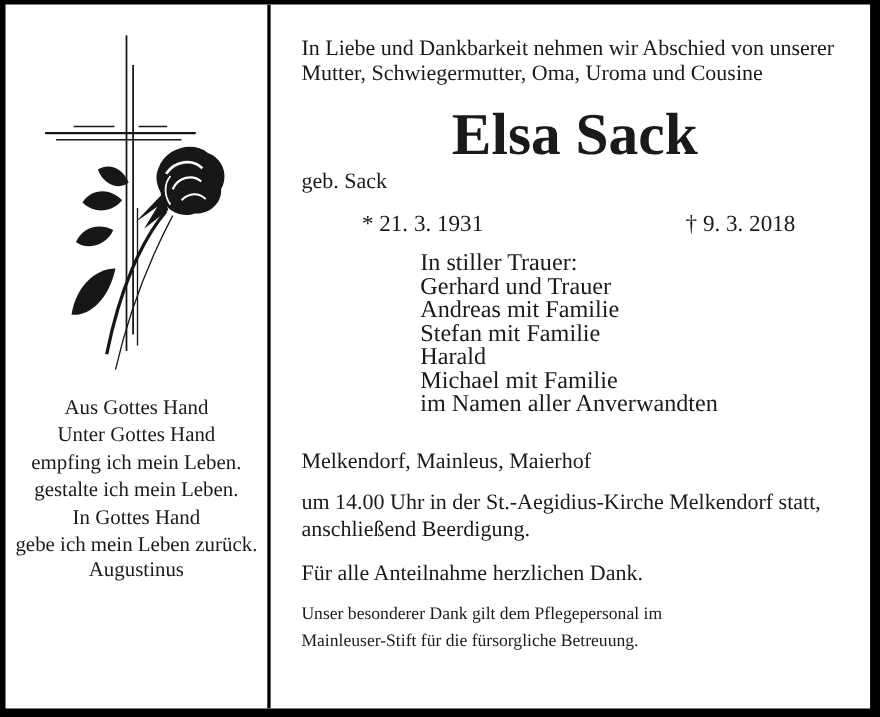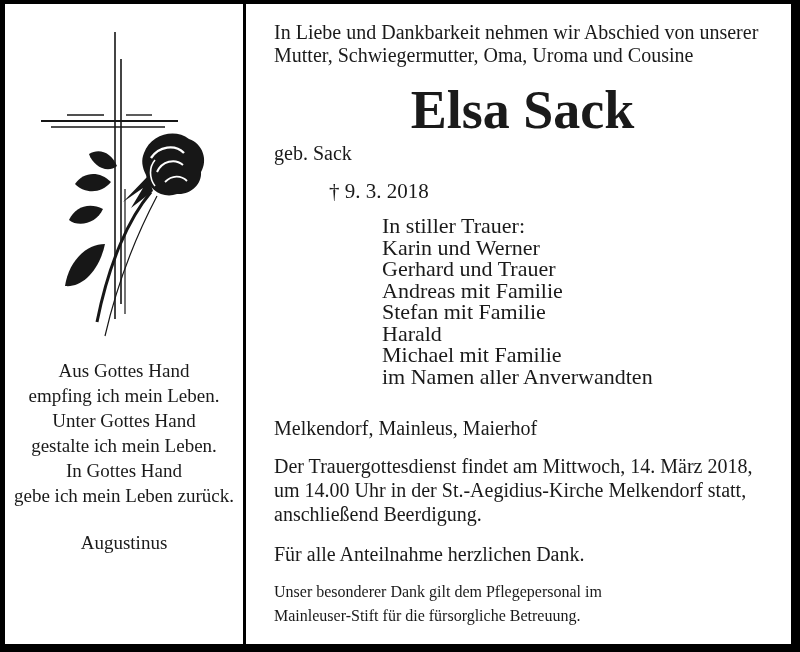--- a/index.html
+++ b/index.html
@@ -22,36 +22,35 @@
     display: flex;
     flex-direction: column;
     align-items: center;
   }
   .divider {
     flex: 0 0 3px;
     background: #000;
   }
   .right-col {
     flex: 1 1 auto;
-    padding: 17px 20px 0 28px;
+    padding: 29px 20px 0 28px;
     box-sizing: border-box;
   }
   .illustration {
     width: 238px;
     height: 340px;
     flex: 0 0 340px;
   }
   .poem {
     margin-top: 14px;
     text-align: center;
     font-size: 19px;
     line-height: 25px;
   }
   .poem-author {
-    margin-top: 24px;
     text-align: right;
     font-size: 19px;
   }
   .intro {
     font-size: 20px;
     line-height: 23px;
     white-space: nowrap;
   }
   .name {
     margin: 14px 0 0 0;
@@ -125,59 +124,58 @@
         <path d="M152,192 C132,230 112,280 100,332" fill="none" stroke="#171717" stroke-width="1.2"></path>
 
         <path d="M112,162 C106,148 94,144 84,150 C88,162 102,170 112,162 Z" fill="#171717"></path>
         <path d="M106,178 C94,166 78,168 70,180 C80,190 96,190 106,178 Z" fill="#171717"></path>
         <path d="M98,205 C84,198 70,203 64,216 C74,224 92,219 98,205 Z" fill="#171717"></path>
         <path d="M100,240 C82,240 64,256 60,282 C76,284 94,268 100,240 Z" fill="#171717"></path>
       </svg>
     </div>
     <div class="poem">
       <div>Aus Gottes Hand</div>
+      <div>Unter Gottes Hand</div>
       <div>empfing ich mein Leben.</div>
-      <div>Unter Gottes Hand</div>
       <div>gestalte ich mein Leben.</div>
       <div>In Gottes Hand</div>
       <div>gebe ich mein Leben zurück.</div>
     </div>
     <div class="poem-author">Augustinus</div>
   </aside>
 
   <div class="divider"></div>
 
   <main class="right-col">
     <div class="intro">
       <div>In Liebe und Dankbarkeit nehmen wir Abschied von unserer</div>
       <div>Mutter, Schwiegermutter, Oma, Uroma und Cousine</div>
     </div>
 
     <h1 class="name">Elsa Sack</h1>
     <div class="maiden">geb. Sack</div>
 
     <div class="dates">
+      <span>* 21. 3. 1931</span>
       <span>† 9. 3. 2018</span>
     </div>
 
     <div class="mourners">
       <div>In stiller Trauer:</div>
-      <div>Karin und Werner</div>
       <div>Gerhard und Trauer</div>
       <div>Andreas mit Familie</div>
       <div>Stefan mit Familie</div>
       <div>Harald</div>
       <div>Michael mit Familie</div>
       <div>im Namen aller Anverwandten</div>
     </div>
 
     <div class="places">Melkendorf, Mainleus, Maierhof</div>
 
     <div class="service">
-      <div>Der Trauergottesdienst findet am Mittwoch, 14. März 2018,</div>
       <div>um 14.00 Uhr in der St.-Aegidius-Kirche Melkendorf statt,</div>
       <div>anschließend Beerdigung.</div>
     </div>
 
     <div class="thanks">Für alle Anteilnahme herzlichen Dank.</div>
 
     <div class="special">
       <div>Unser besonderer Dank gilt dem Pflegepersonal im</div>
       <div>Mainleuser-Stift für die fürsorgliche Betreuung.</div>
     </div>

